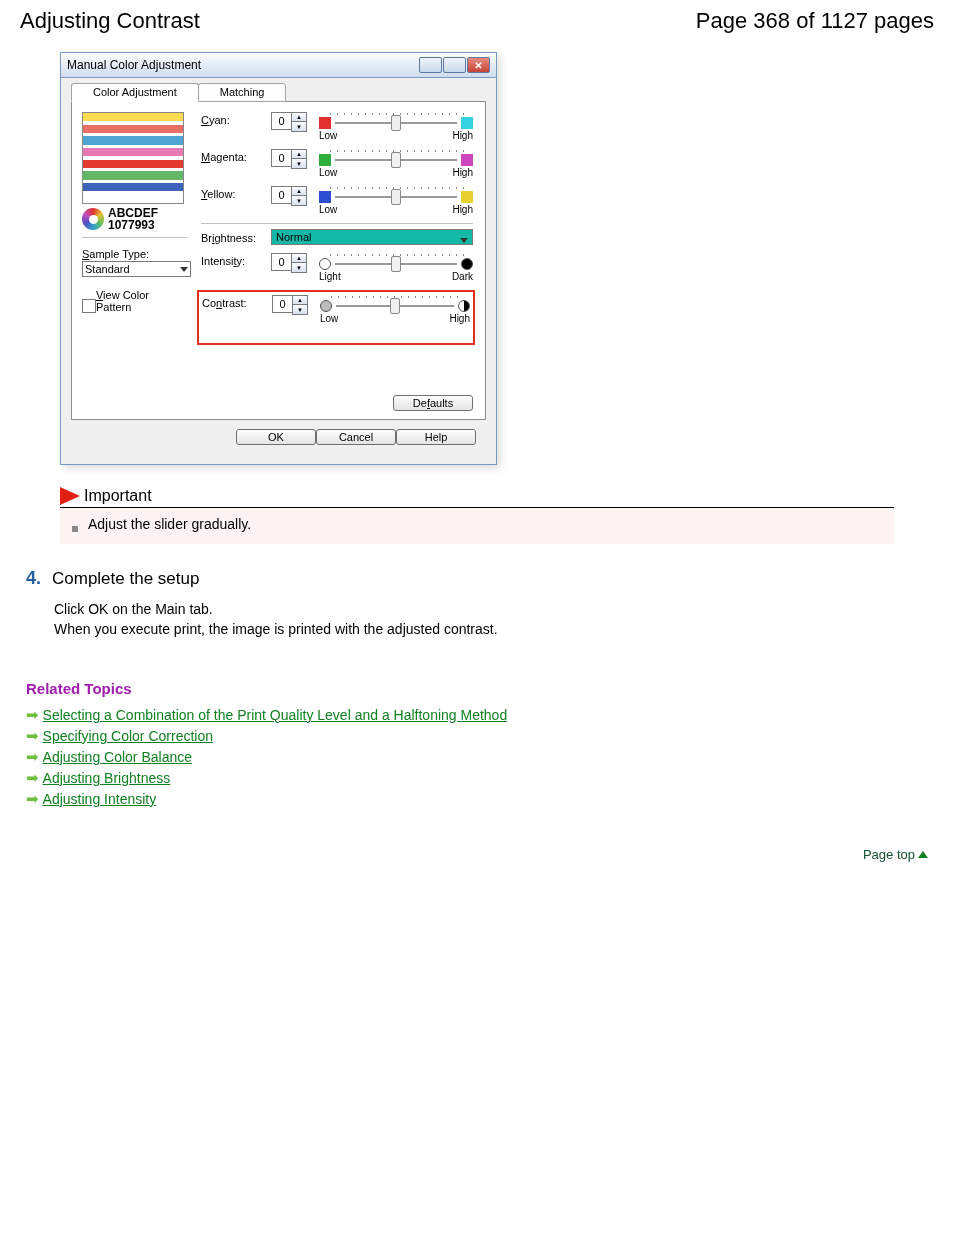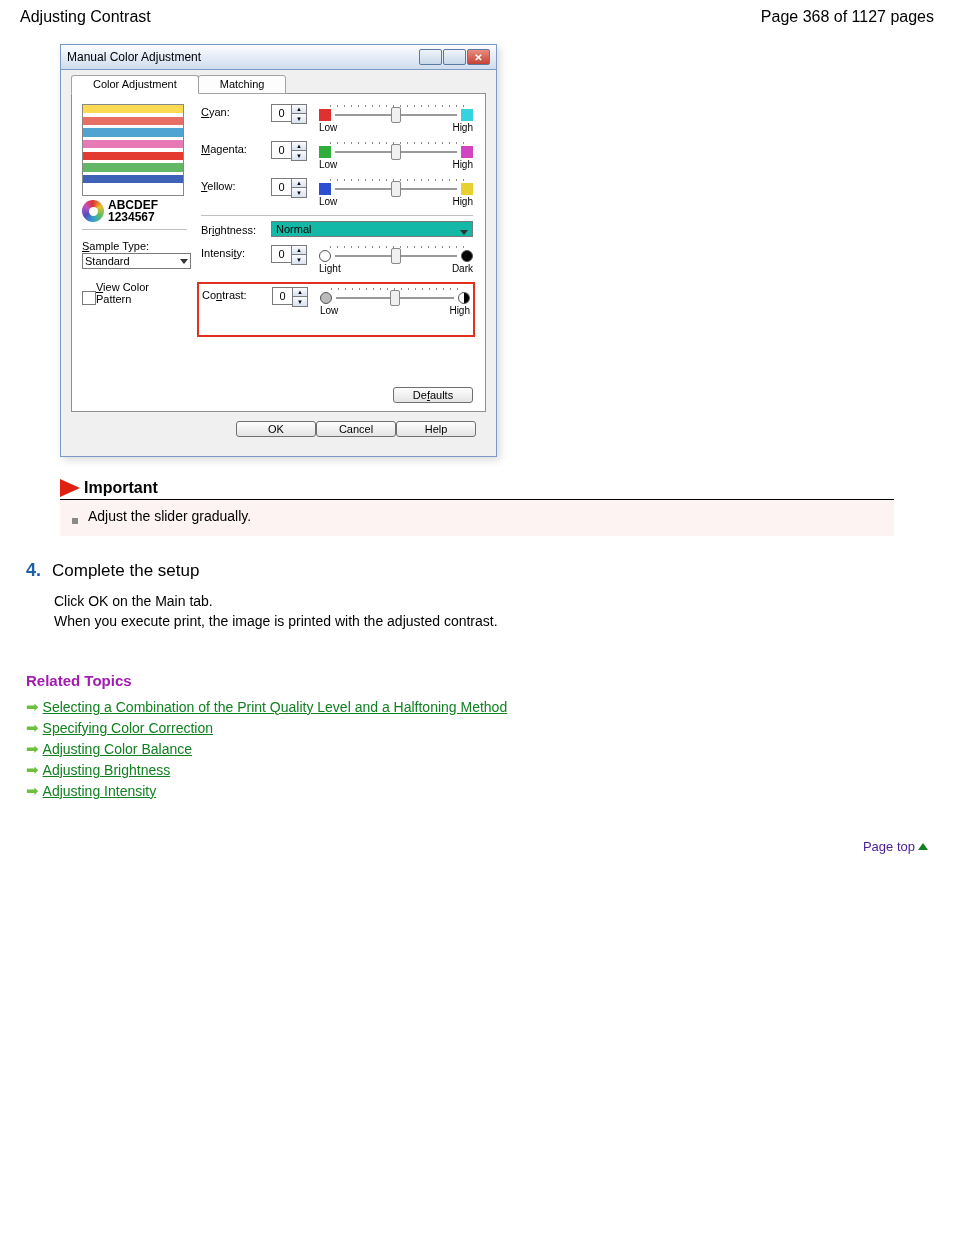--- a/index.html
+++ b/index.html
@@ -1,17 +1,17 @@
 <!DOCTYPE html>
 <html><head>
 <meta charset="utf-8">
 <style>
 body{margin:0;font-family:Verdana,Arial,sans-serif;font-size:14px;color:#000;background:#fff}
 .page{width:954px;margin:0 auto;padding:0 20px;box-sizing:border-box}
-.header{display:flex;justify-content:space-between;padding:8px 0 4px;font-size:16px}
+.header{display:flex;justify-content:space-between;padding:8px 0 4px;font-size:22px}
 .dialog{width:435px;margin:14px 0 0 40px;border:1px solid #7a9ac3;box-shadow:3px 3px 8px rgba(0,0,0,.15);font-family:Tahoma,Arial,sans-serif;font-size:11px;color:#000}
 .titlebar{background:linear-gradient(180deg,#fdfdfe 0%,#e4ecf7 50%,#d0dced 100%);padding:4px 6px;display:flex;align-items:center;justify-content:space-between;font-size:12px;border-bottom:1px solid #7a9ac3}
 .winbtns{display:flex;gap:1px}
 .winbtn{width:21px;height:14px;border:1px solid #5a7aa3;background:linear-gradient(180deg,#f0f4fa,#c8d8ea);border-radius:2px;display:flex;align-items:center;justify-content:center}
 .winbtn.close{background:linear-gradient(180deg,#e98b7e,#c64335);color:#fff;font-weight:bold;font-size:10px}
 .dlg-body{background:#f0f0f0;padding:5px 10px 10px}
 .tabs{display:flex;margin-bottom:-1px}
 .tab{padding:2px 21px 3px;border:1px solid #a3a3a3;background:#fdfdfd;border-top-left-radius:3px;border-top-right-radius:3px;margin-right:-1px;font-size:11px}
 .tab.active{background:#fff;border-bottom-color:#fff;position:relative;z-index:2}
 .tab-panel{background:#fff;border:1px solid #8f8f8f;padding:10px 12px 8px 10px;min-height:270px}
@@ -46,21 +46,21 @@
 .contrast-box{border:2px solid #e03020;padding:3px 3px;margin-top:2px;margin-left:-4px;margin-right:-2px}
 .circle{width:12px;height:12px;border:1px solid #555;border-radius:50%;flex:none;box-sizing:border-box}
 .intensity-dark{background:#000}
 .contrast-high{background:linear-gradient(90deg,#fff 50%,#000 50%)}
 .defaults-row{display:flex;justify-content:flex-end;margin-top:50px}
 .btn{padding:1px 12px;border:1px solid #707070;background:linear-gradient(180deg,#fdfdfd,#e4e4e4);border-radius:3px;font-size:11px;min-width:54px;text-align:center}
 .dlg-buttons{display:flex;justify-content:flex-end;padding:9px 10px;background:#f0f0f0}
 .important-box{margin:22px 40px 0}
 .imp-head{display:flex;align-items:center;border-bottom:1px solid #000;padding:0 0 2px}
 .red-arrow{width:0;height:0;border-left:20px solid #e02010;border-top:9px solid transparent;border-bottom:9px solid transparent;margin-right:4px}
-.imp-title{font-weight:bold;font-size:16px}
+.imp-title{font-weight:normal;font-size:16px}
 .imp-body{background:#fdf3f3;padding:8px 6px 12px}
 .imp-item{display:flex;align-items:flex-end;gap:10px;font-size:14px;margin-left:6px}
 .imp-bullet{width:6px;height:6px;background:#8a8a8a;margin-top:7px;flex:none}
 .step{display:flex;margin:24px 0 0 6px}
 .stepnum{color:#1f5fa8;font-weight:bold;font-size:18px;width:26px;flex:none}
 .step-title{font-size:17px;margin-top:1px}
 .step-body{margin:10px 0 0 34px;font-size:14px;line-height:1.45}
 .related-h{color:#a21caf;font-weight:bold;font-size:15px;margin:40px 0 10px 6px}
 .link-row{display:flex;align-items:center;gap:4px;margin:5px 0 0 6px}
 .link-arrow{color:#6fbf3f;font-size:15px;line-height:1}
@@ -94,21 +94,21 @@
         <div class="tab">Matching</div>
       </div>
       <div class="tab-panel">
         <div class="upper">
           <div class="leftcol">
             <div class="preview-pencils"></div>
             <div class="preview-text">
               <div class="wheel"></div>
               <div class="prev-lines">
                 <div>ABCDEF</div>
-                <div>1234567</div>
+                <div>1077993</div>
               </div>
             </div>
             <hr class="sample-div">
             <div class="sample-label"><span class="und">S</span>ample Type:</div>
             <div class="sample-select">
               <span>Standard</span>
               <span class="caret"></span>
             </div>
             <div class="viewcp">
               <span class="chk"></span>
@@ -305,16 +305,16 @@
   <div class="link-row">
       <span class="link-arrow">➡</span>
       <a class="link">Adjusting Brightness</a>
     </div>
   <div class="link-row">
       <span class="link-arrow">➡</span>
       <a class="link">Adjusting Intensity</a>
     </div>
 
   <div class="page-top">
-    <a style="color:#4c1d95">Page top</a>
+    <a style="color:#14532d">Page top</a>
     <span class="up-arr"></span>
   </div>
 </div>
 
 </body></html>

